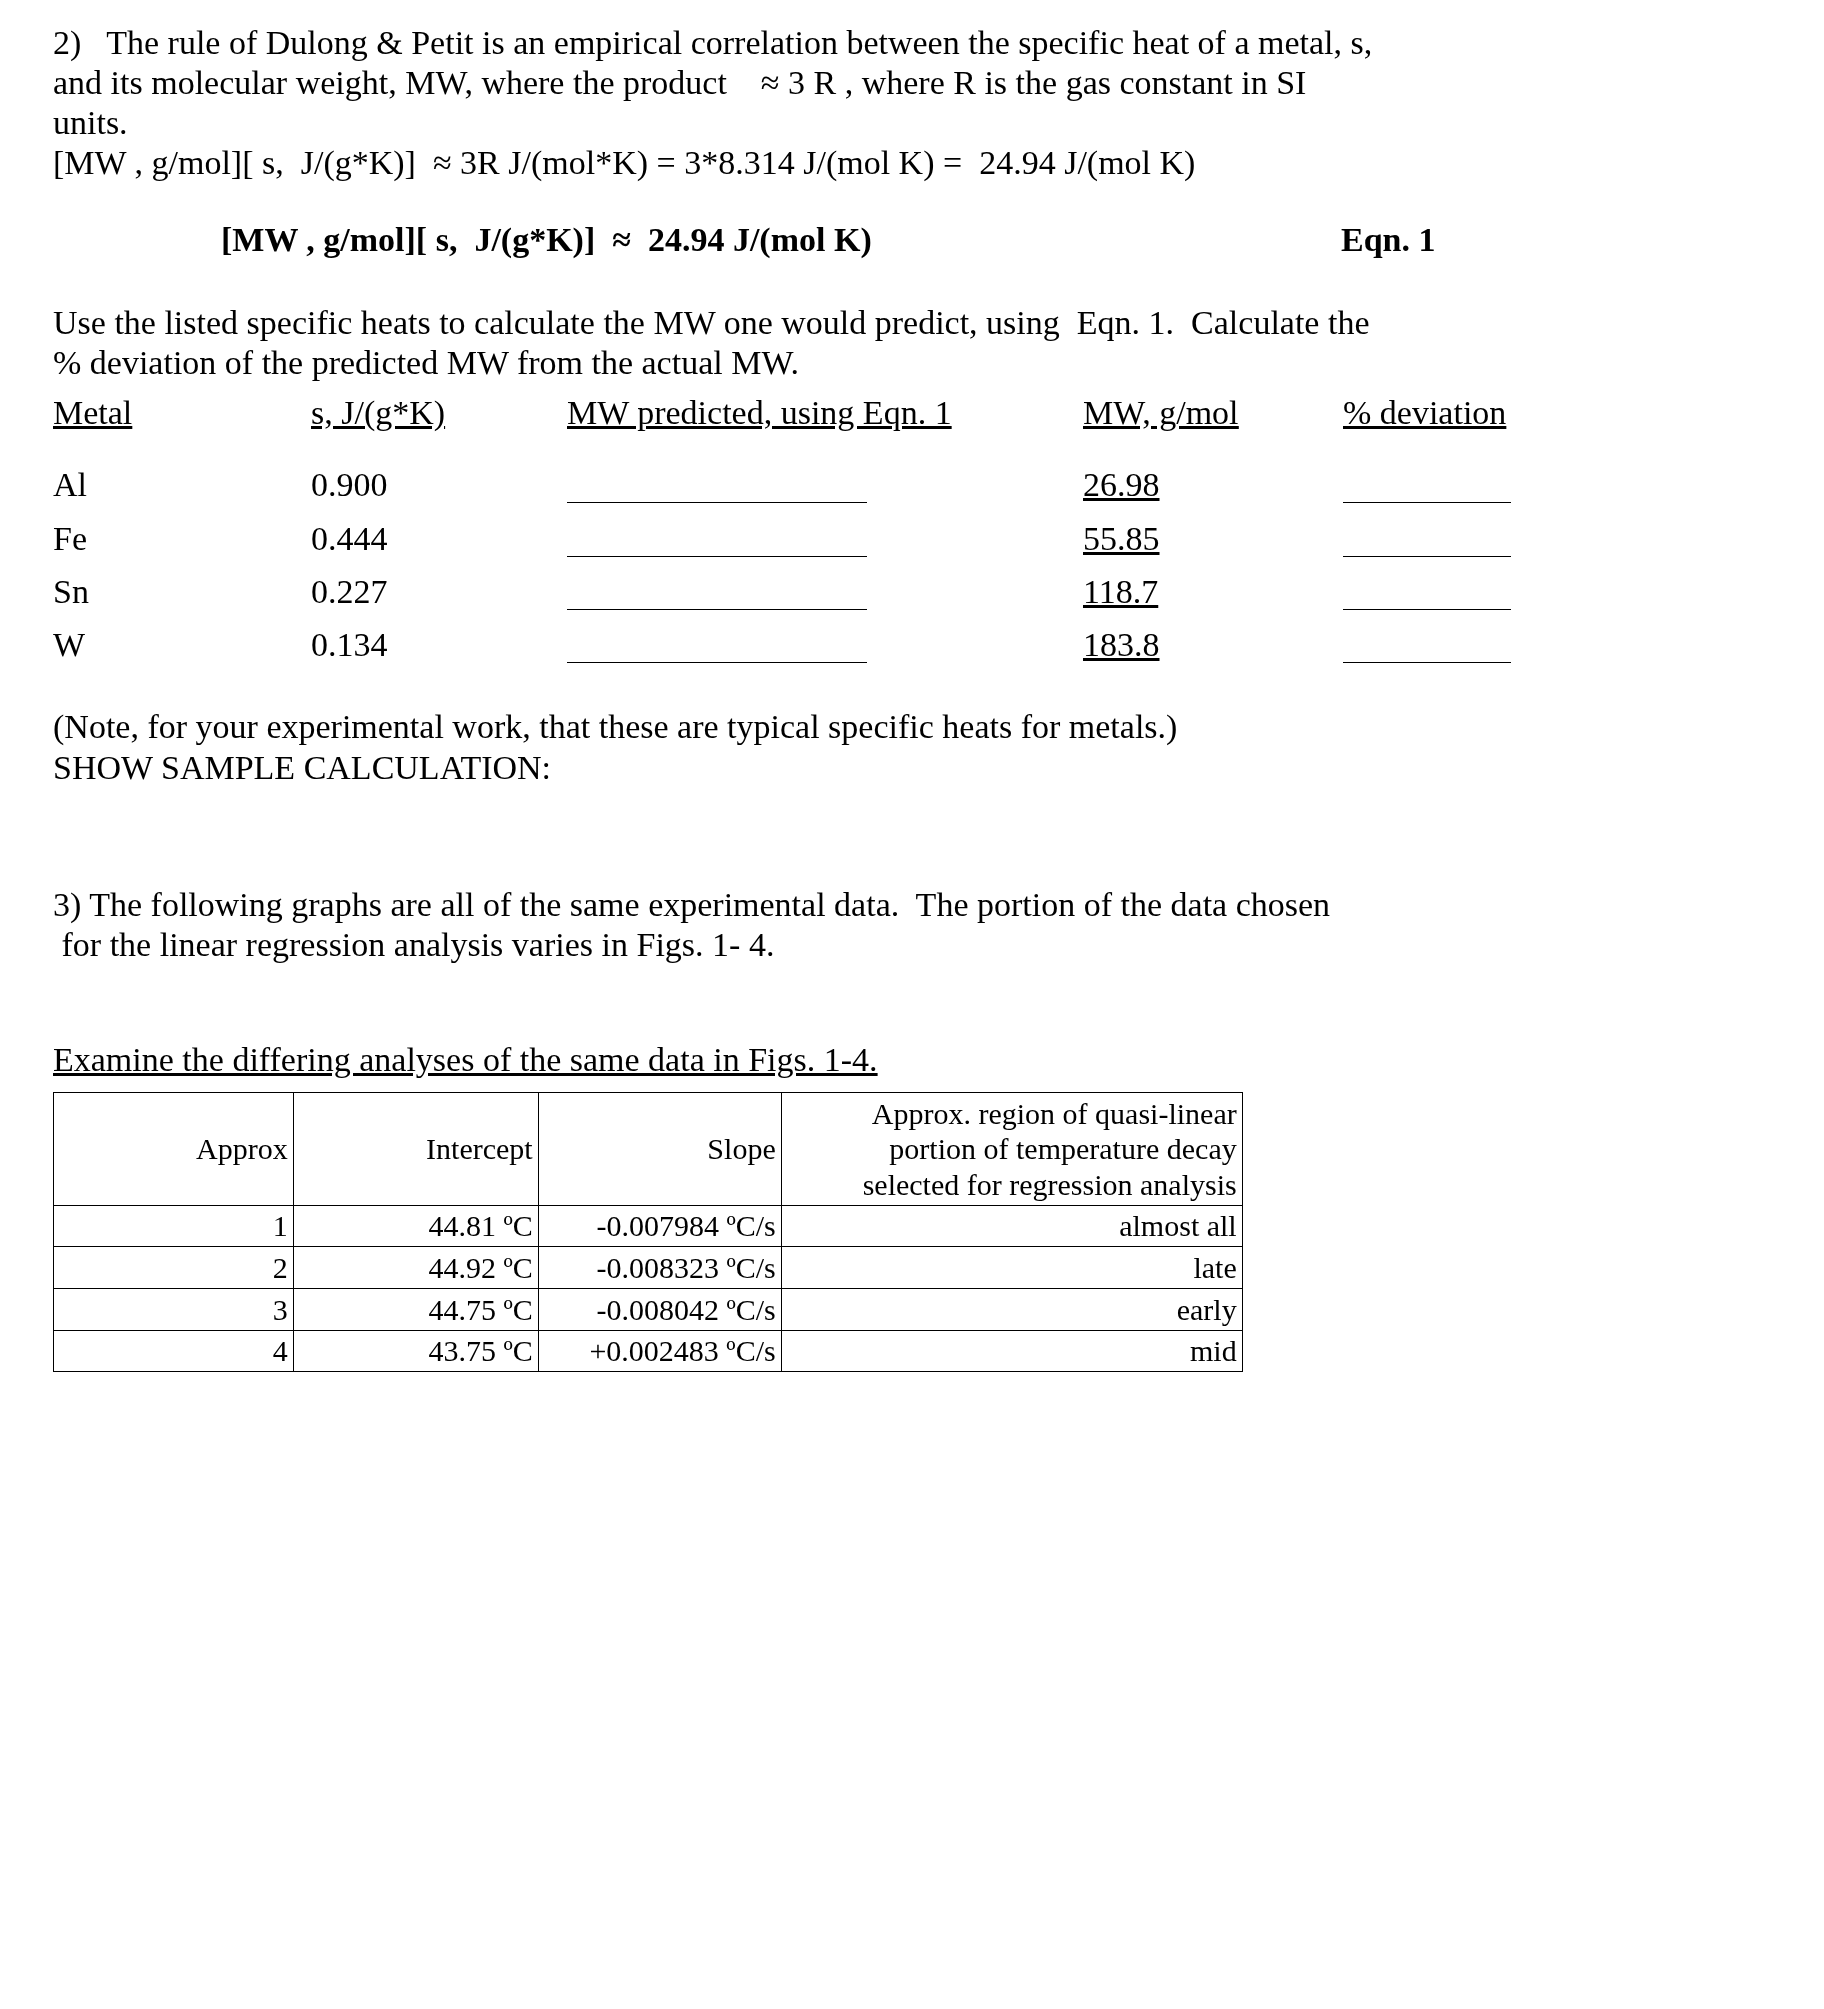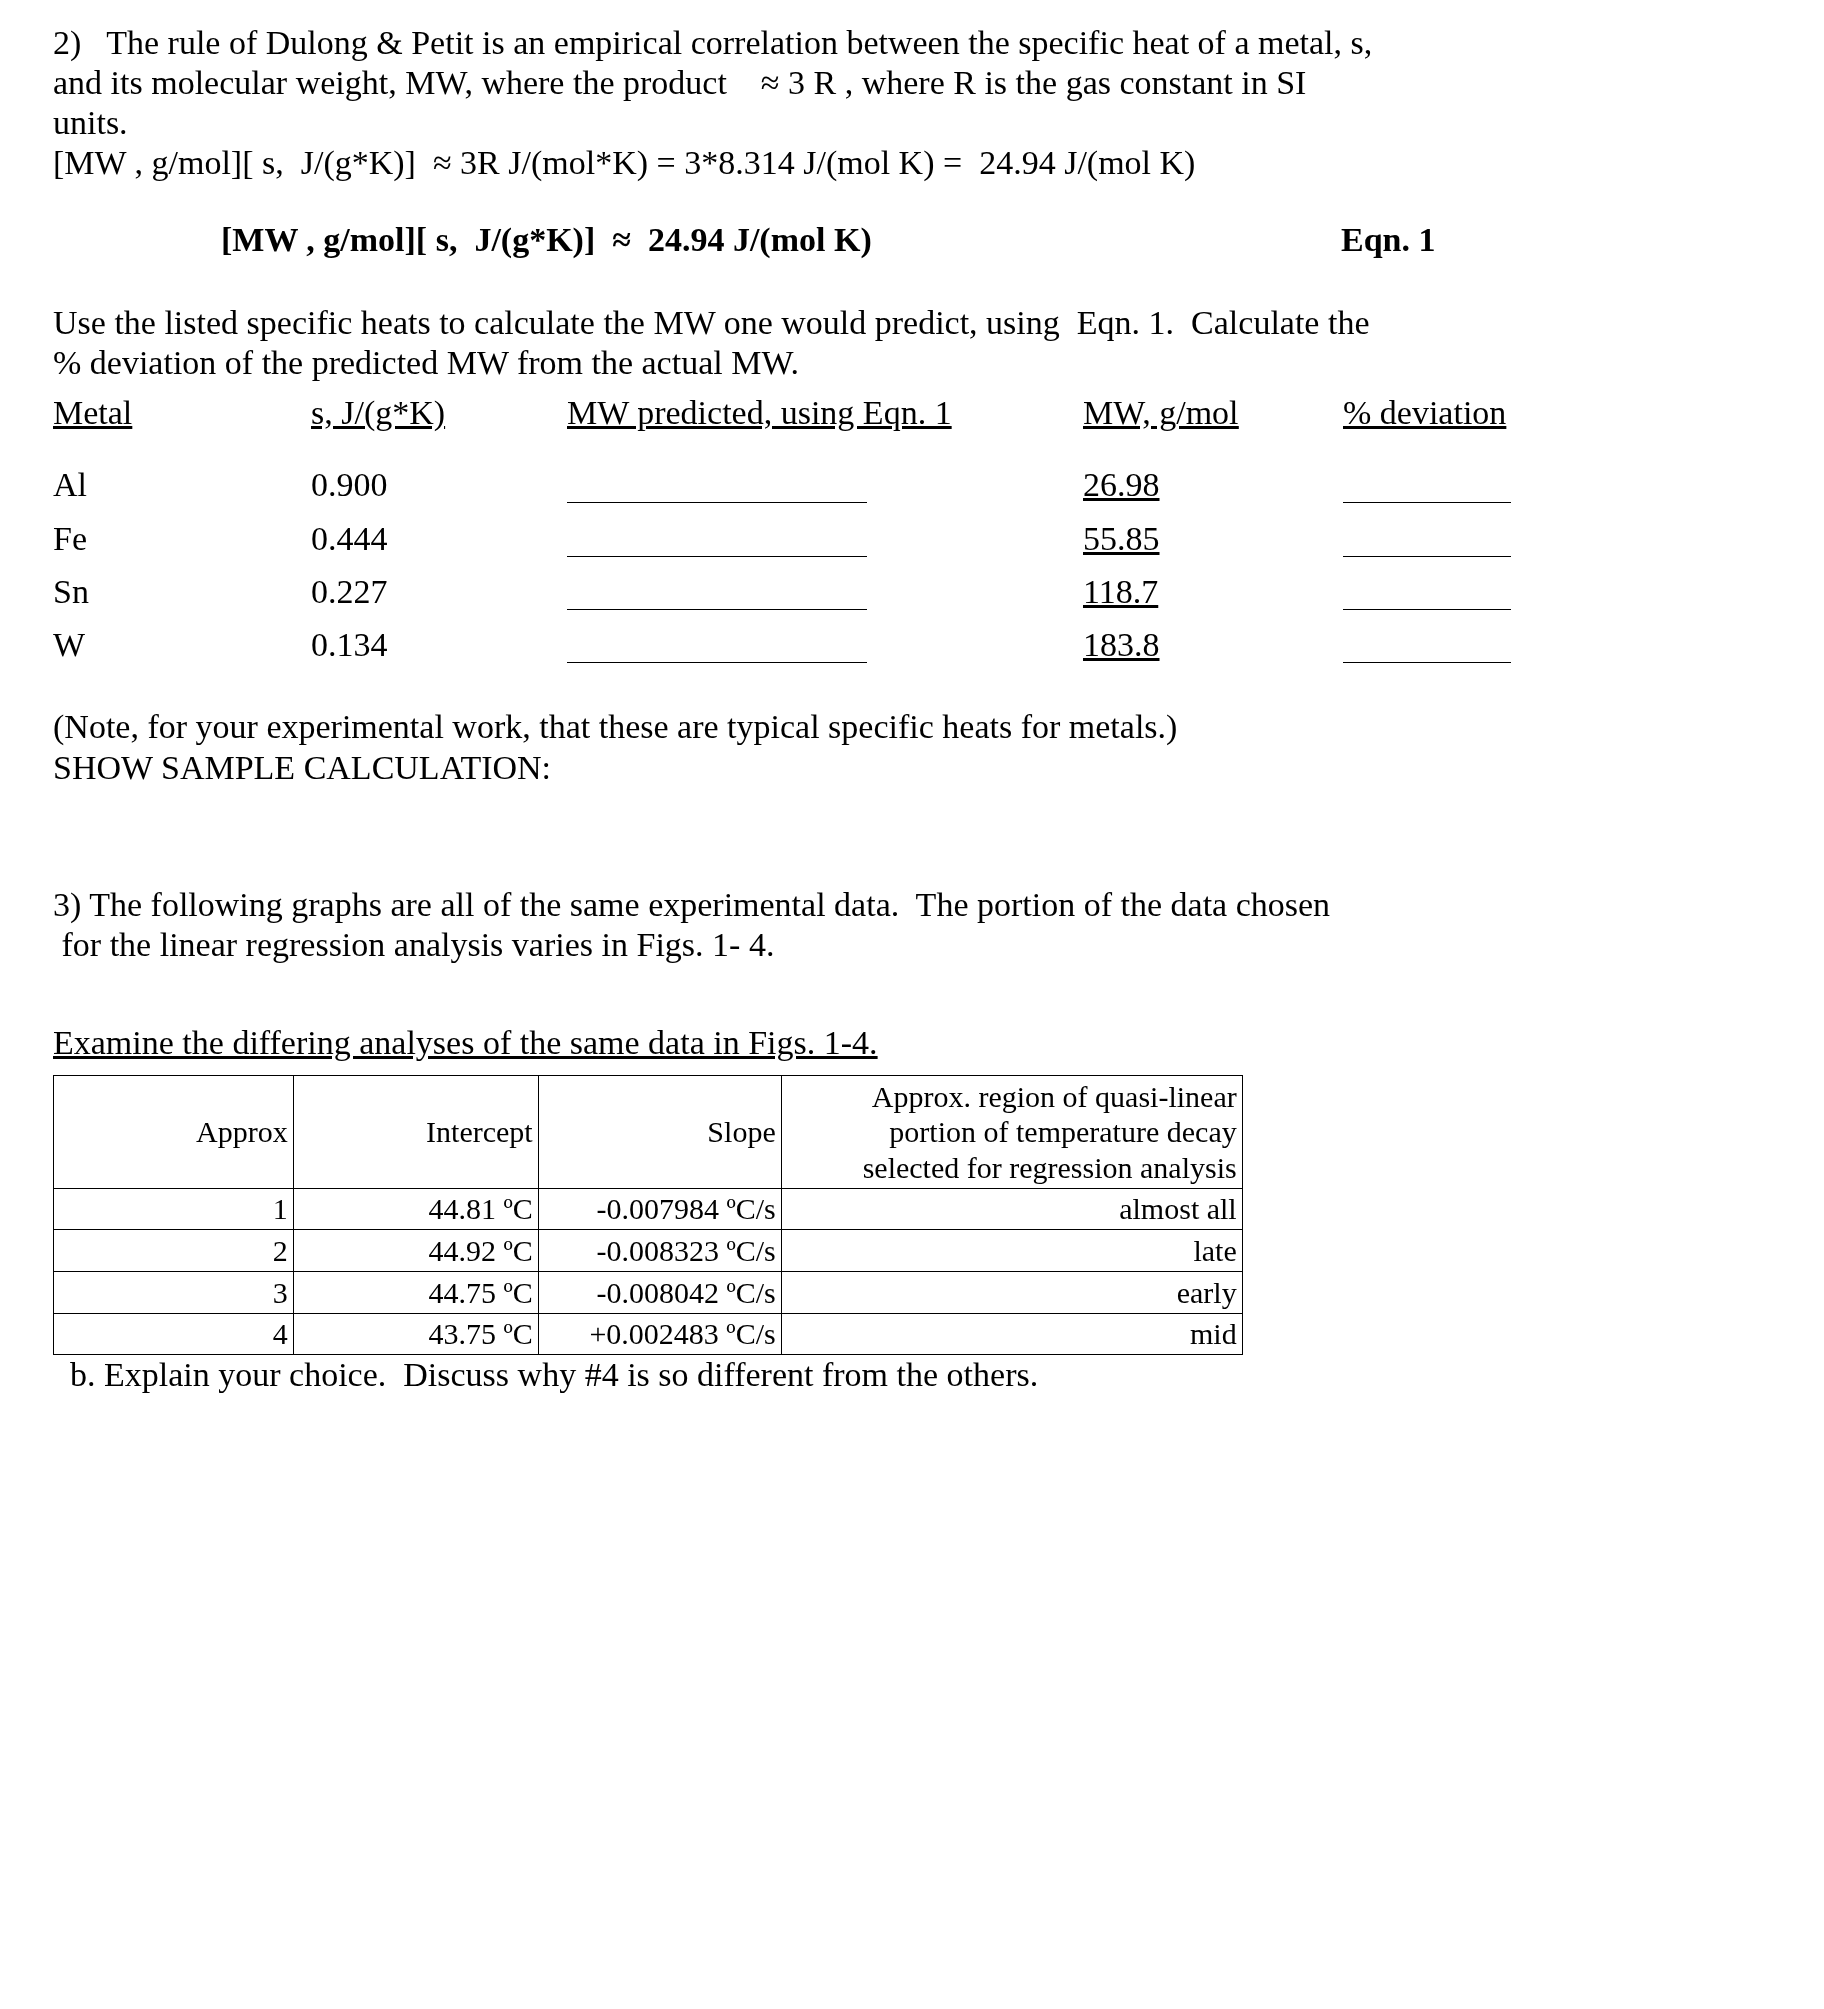--- a/index.html
+++ b/index.html
@@ -9,21 +9,21 @@
     min-height: 2010px;
     font-family: "Liberation Serif", "DejaVu Serif", serif;
     font-size: 34px;
     color: #000000;
   }
   .page { padding: 23px 54px 53px 53px; }
 
   .para { margin: 0; white-space: pre-wrap; line-height: 1.18; }
   .mt-blank   { margin-top: 42px; }
   .mt-big     { margin-top: 97px; }
-  .mt-med     { margin-top: 58px; }
+  .mt-med     { margin-top: 75px; }
 
   
   .eqn-row { position: relative; margin-top: 37px; line-height: 1.18; font-weight: bold; }
   .eqn-main { margin-left: 168px; white-space: pre-wrap; }
   .eqn-label { position: absolute; left: 1288px; top: 0; }
 
   
   .metals { margin-top: 10.6px; }
   .mrow { display: flex; align-items: baseline; line-height: 1.18; }
   .mrow-first { margin-top: 32px; }
@@ -168,16 +168,15 @@
     </tr>
     <tr>
       <td>4</td>
       <td>43.75 ºC</td>
       <td>+0.002483 ºC/s</td>
       <td>mid</td>
     </tr>
   </tbody>
     </table>
 
-  <p class="para">  b. Explain your choice.  Discuss why #4 is so different from the others.</p>
 
 </div>
 
 
 </body></html>

